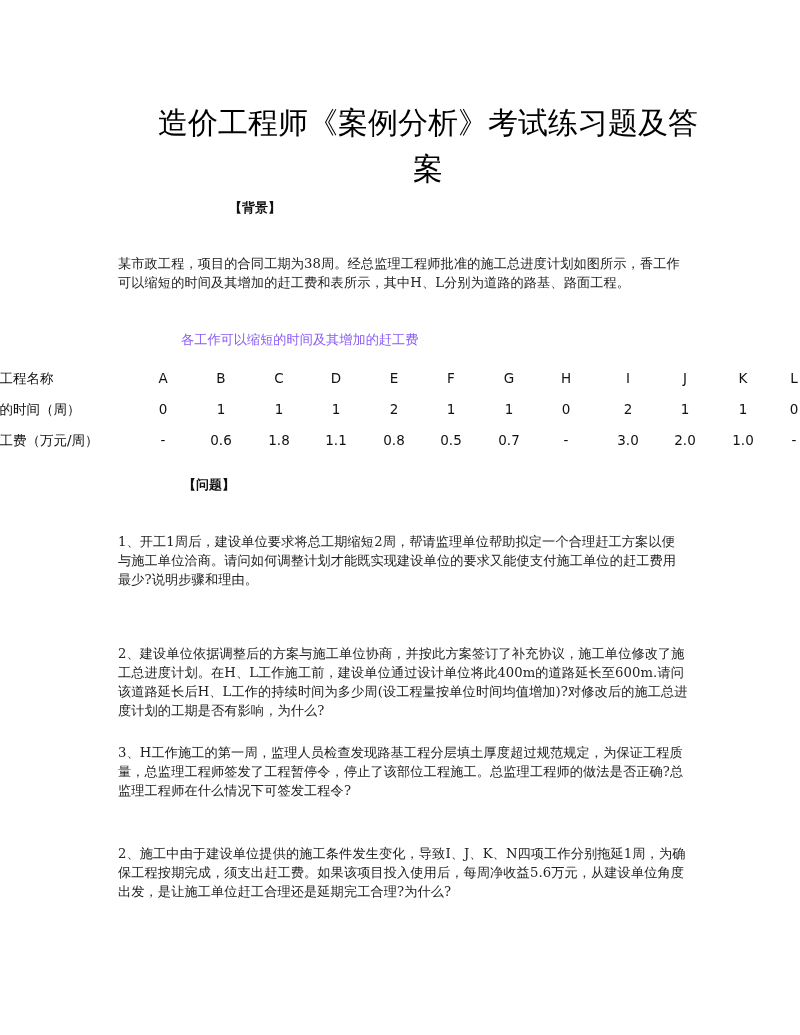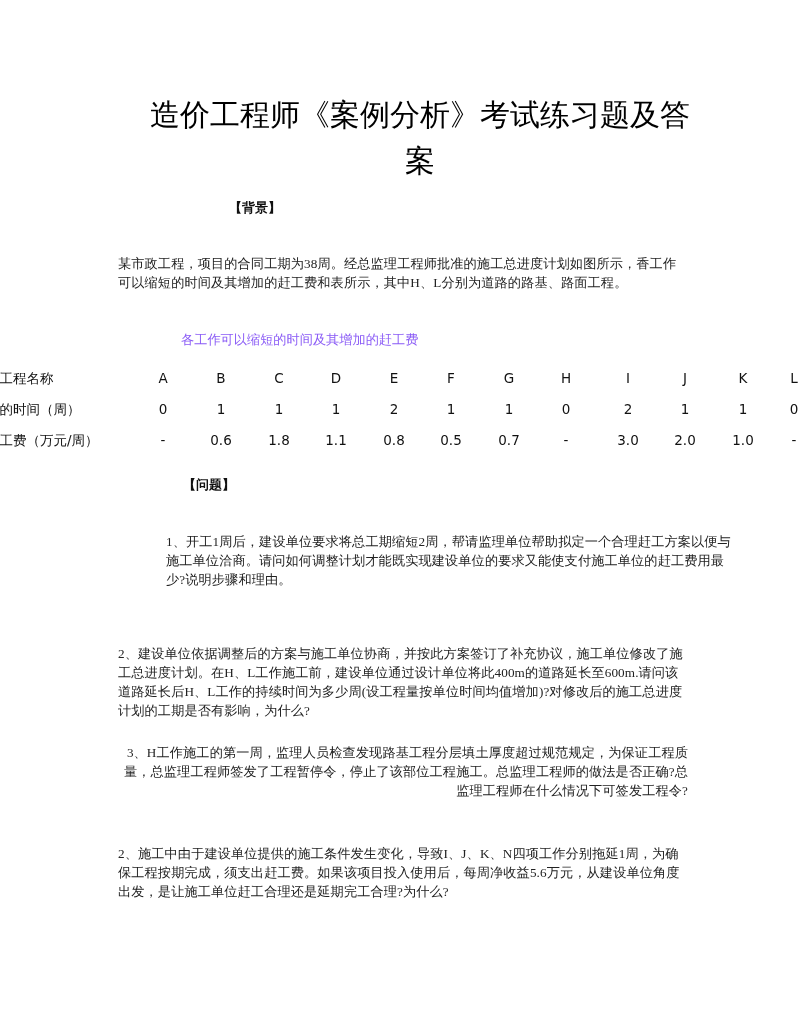--- a/index.html
+++ b/index.html
@@ -4,32 +4,31 @@
   <style>
     html, body { margin: 0; padding: 0; }
     body {
       width: 800px; height: 1035px; overflow: hidden; position: relative;
       background: #ffffff; color: #111111;
       font-family: "DejaVu Serif", "Liberation Serif", serif;
     }
     .title {
       position: absolute; left: 140px; width: 560px; top: 92px;
       text-align: center; font-family: "DejaVu Sans", "Liberation Sans", sans-serif;
-      font-size: 30px; line-height: 46px; font-weight: normal; margin: 0; color: #000;
+      font-size: 30px; line-height: 46px; font-weight: normal; margin: 8px; color: #000;
     }
     .section-head {
       position: absolute; left: 183px;
       font-family: "DejaVu Sans", "Liberation Sans", sans-serif;
       font-size: 13px; font-weight: bold; color: #111;
     }
     .para {
       position: absolute; left: 118px; width: 570px;
       font-size: 13.2px; line-height: 19px; color: #222; margin: 0;
       letter-spacing: 0.1px;
-      font-family: Liberation Serif, serif;
     }
     .caption {
       position: absolute; left: 181px; top: 331px;
       font-size: 13.2px; color: #8b5cf6;
     }
     .tbl {
       position: absolute; left: -14px; top: 370px;
       font-family: "DejaVu Sans", "Liberation Sans", sans-serif;
       font-size: 13.5px; color: #111;
     }
@@ -91,16 +90,16 @@
     <span class="cell" style="left:560px">-</span>
     <span class="cell" style="left:622px">3.0</span>
     <span class="cell" style="left:679px">2.0</span>
     <span class="cell" style="left:737px">1.0</span>
     <span class="cell" style="left:788px">-</span>
   </div>
 </div>
 
 <div class="section-head" style="top:476px;">【问题】</div>
 
-<p class="para" style="top:532px;margin-left:48px;">1、开工1周后，建设单位要求将总工期缩短2周，帮请监理单位帮助拟定一个合理赶工方案以便与施工单位洽商。请问如何调整计划才能既实现建设单位的要求又能使支付施工单位的赶工费用最少?说明步骤和理由。</p>
+<p class="para" style="top:532px;">1、开工1周后，建设单位要求将总工期缩短2周，帮请监理单位帮助拟定一个合理赶工方案以便与施工单位洽商。请问如何调整计划才能既实现建设单位的要求又能使支付施工单位的赶工费用最少?说明步骤和理由。</p>
 <p class="para" style="top:628px;margin-top:16px;">2、建设单位依据调整后的方案与施工单位协商，并按此方案签订了补充协议，施工单位修改了施工总进度计划。在H、L工作施工前，建设单位通过设计单位将此400m的道路延长至600m.请问该道路延长后H、L工作的持续时间为多少周(设工程量按单位时间均值增加)?对修改后的施工总进度计划的工期是否有影响，为什么?</p>
-<p class="para" style="top:743px;text-align:right;">3、H工作施工的第一周，监理人员检查发现路基工程分层填土厚度超过规范规定，为保证工程质量，总监理工程师签发了工程暂停令，停止了该部位工程施工。总监理工程师的做法是否正确?总监理工程师在什么情况下可签发工程令?</p>
+<p class="para" style="top:743px;">3、H工作施工的第一周，监理人员检查发现路基工程分层填土厚度超过规范规定，为保证工程质量，总监理工程师签发了工程暂停令，停止了该部位工程施工。总监理工程师的做法是否正确?总监理工程师在什么情况下可签发工程令?</p>
 <p class="para" style="top:844px;">2、施工中由于建设单位提供的施工条件发生变化，导致I、J、K、N四项工作分别拖延1周，为确保工程按期完成，须支出赶工费。如果该项目投入使用后，每周净收益5.6万元，从建设单位角度出发，是让施工单位赶工合理还是延期完工合理?为什么?</p>
 
 </body></html>

